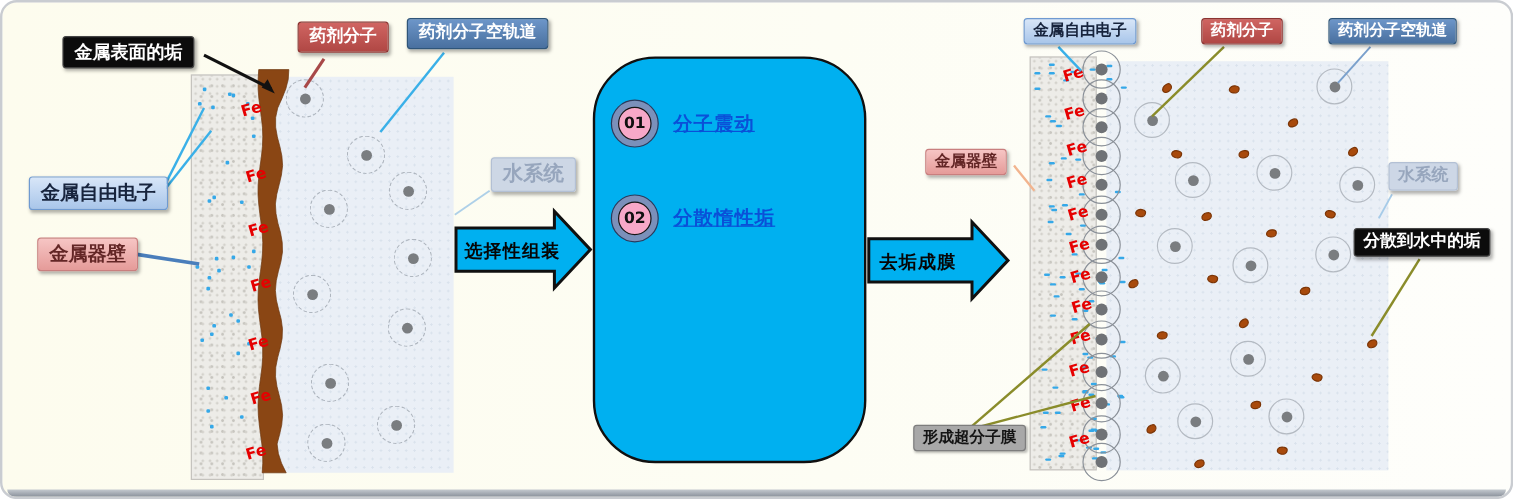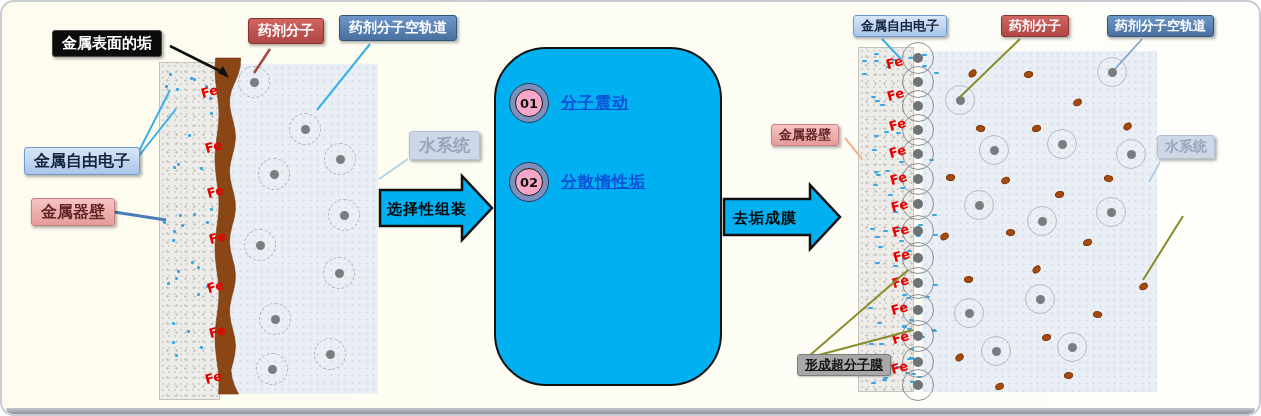--- a/index.html
+++ b/index.html
@@ -119,21 +119,22 @@
   <div class="tag blue" style="left:337px;top:13px;">药剂分子空轨道</div>
   <div class="tag lightblue" style="left:22px;top:145px;font-size:16px;">金属自由电子</div>
   <div class="tag pink" style="left:29px;top:196px;font-size:16px;">金属器壁</div>
   <div class="tag watersys" style="left:407px;top:129px;">水系统</div>
 
   <div class="tag lightblue sm" style="left:851px;top:13px;">金属自由电子</div>
   <div class="tag red sm" style="left:999px;top:13px;">药剂分子</div>
   <div class="tag blue sm" style="left:1105px;top:13px;">药剂分子空轨道</div>
   <div class="tag pink sm" style="left:769px;top:122px;">金属器壁</div>
   <div class="tag watersys sm" style="left:1155px;top:133px;">水系统</div>
-  <div class="tag gray sm" style="left:795px;top:352px;text-decoration:underline;">形成超分子膜</div>
+  <div class="tag black sm" style="left:1126px;top:188px;font-size:14px;">分散到水中的垢</div>
+  <div class="tag gray sm" style="left:759px;top:352px;">形成超分子膜</div>
 
   <div id="bottom-strip"></div>
 <div class="mol dashed" style="left: 236px; top: 64px;">
       <span class="dot"></span>
     </div>
     <div class="mol dashed" style="left: 287px; top: 111px;">
       <span class="dot"></span>
     </div>
     <div class="mol dashed" style="left: 322px; top: 141px;">
       <span class="dot"></span>

